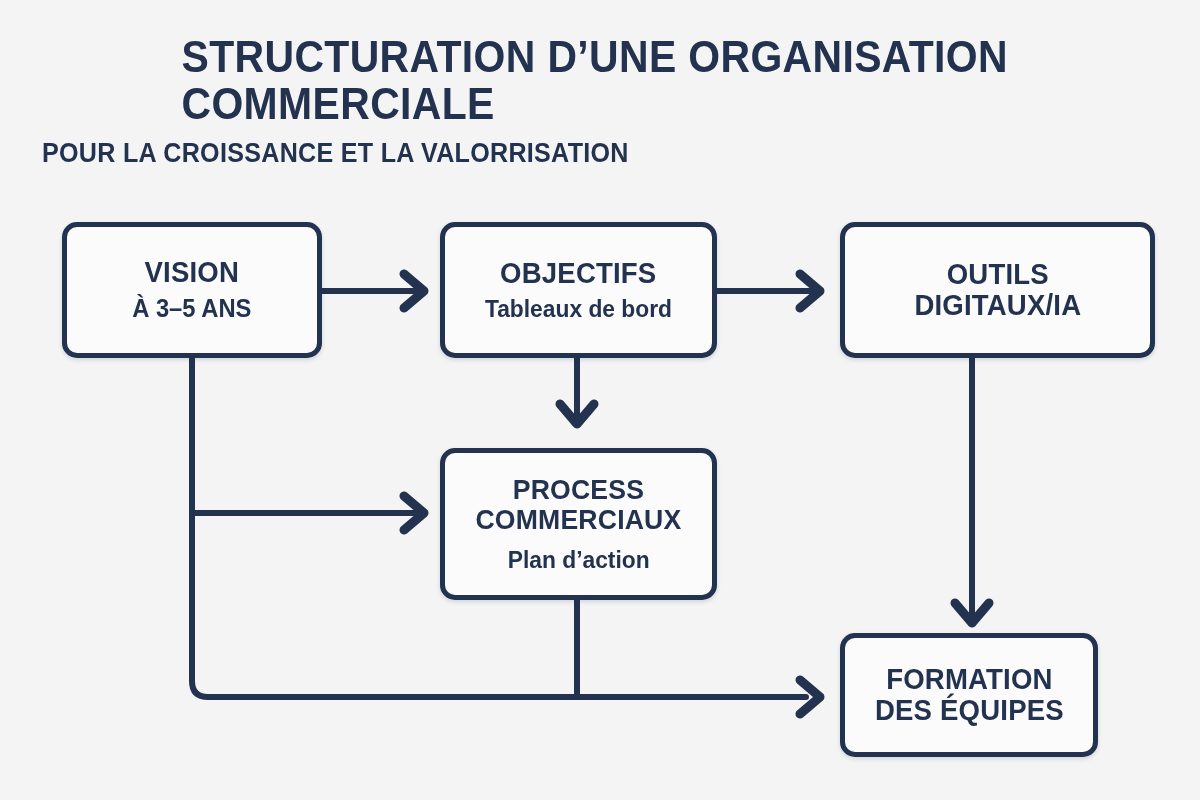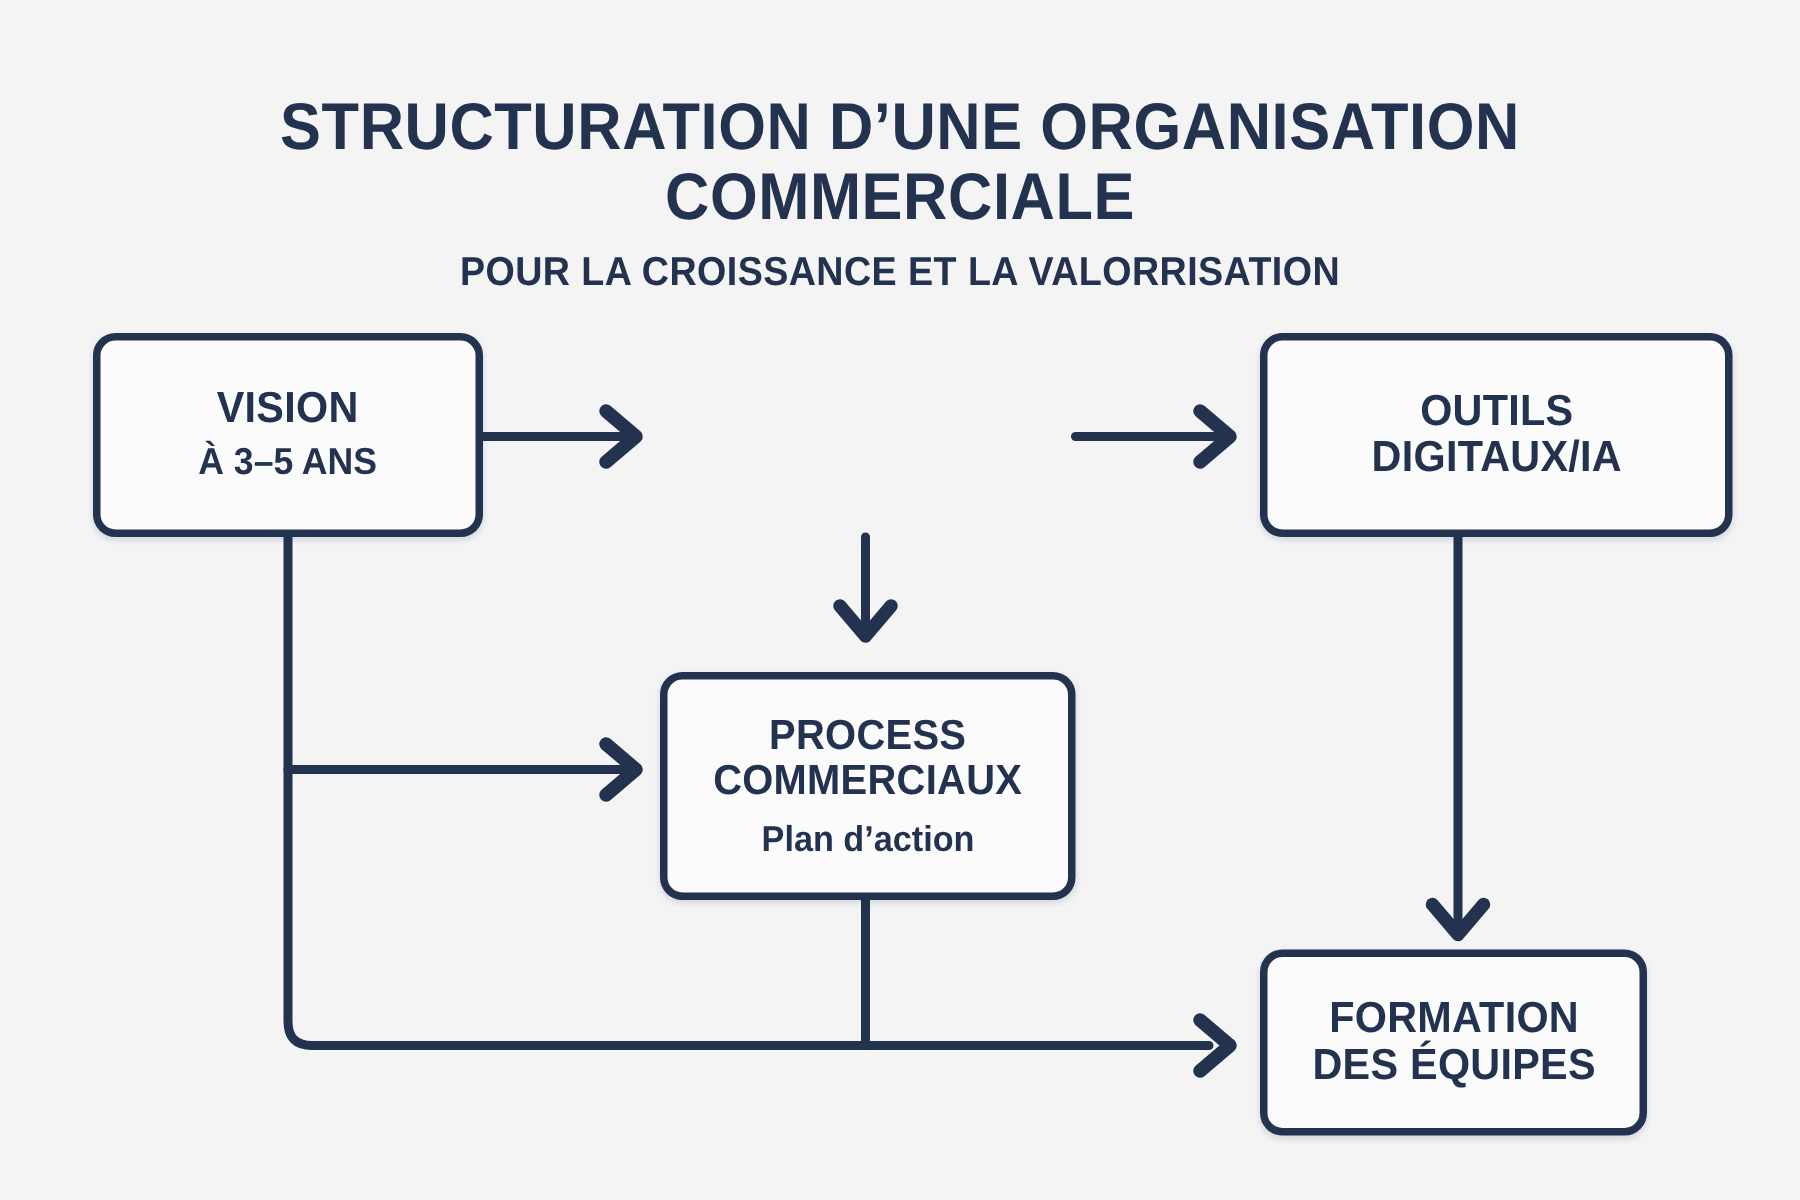--- a/index.html
+++ b/index.html
@@ -26,22 +26,20 @@
     height: 800px;
     pointer-events: none;
   }
 
   
   .titleblock {
     position: absolute;
     left: 0;
     top: 34px;
     width: 1200px;
-    text-align: center;
-    margin-top: 28px;
   }
   .title-main {
     font-family: "Liberation Sans Narrow", "Liberation Sans", sans-serif;
     font-weight: bold;
     font-size: 44px;
     line-height: 1.06;
     letter-spacing: 0.4px;
     color: #22324f;
     margin: 0 auto;
     max-width: 900px;
@@ -145,20 +143,24 @@
       <polyline points="955,603 972,623 989,603" stroke-width="9"></polyline>
 
     </g>
   </svg>
 
   <div class="node" id="node-vision">
     <div class="head">VISION</div>
     <div class="sub caps">À 3–5 ANS</div>
   </div>
 
+  <div class="node" id="node-objectifs">
+    <div class="head">OBJECTIFS</div>
+    <div class="sub">Tableaux de bord</div>
+  </div>
 
   <div class="node" id="node-outils">
     <div class="head">
       <div>OUTILS</div>
       <div>DIGITAUX/IA</div>
     </div>
   </div>
 
   <div class="node" id="node-process">
     <div class="head">

